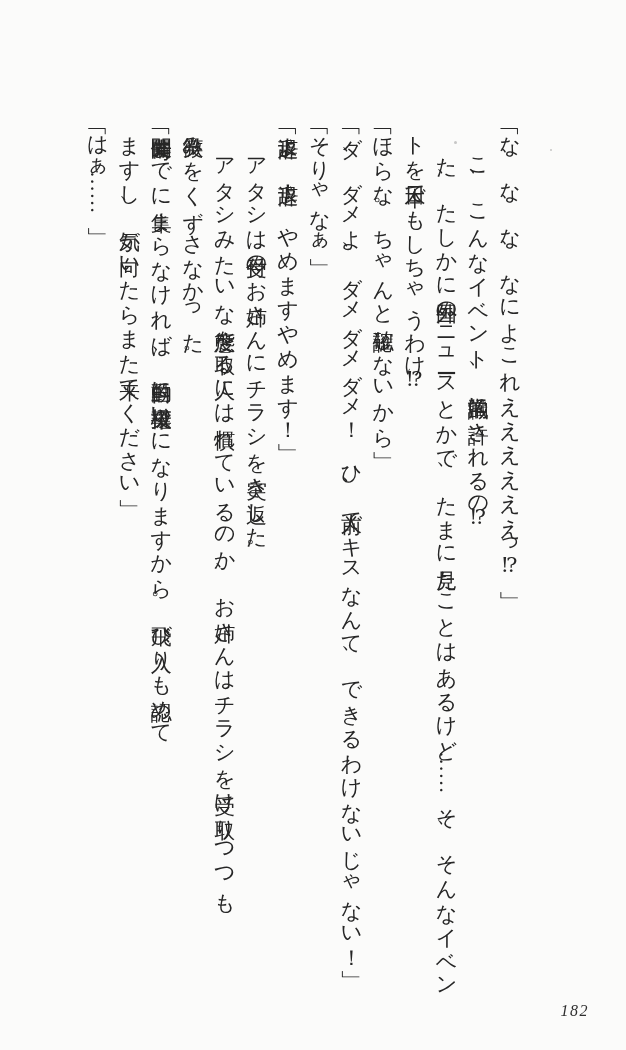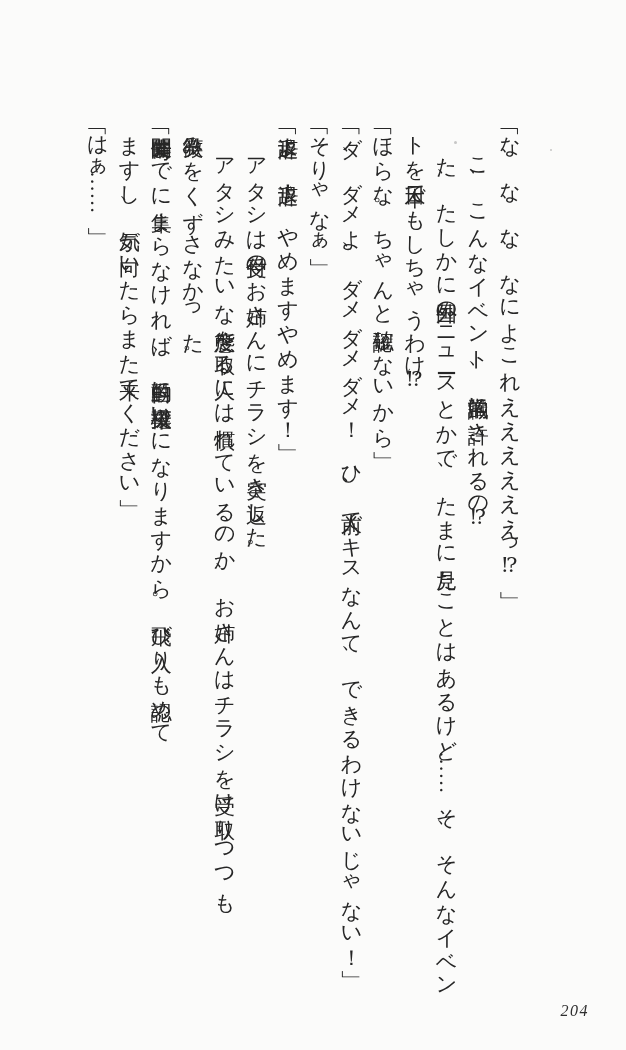--- a/index.html
+++ b/index.html
@@ -70,16 +70,16 @@
       <p>「ダ、ダメよ、ダメダメダメ！　ひ、人前でキスなんて、できるわけないじゃない！」</p>
       <p>「そりゃなぁ」</p>
       <p>「辞退よ、辞退！　やめますやめます！」</p>
       <p class="indent">アタシは受付のお姉さんにチラシを突き返した。</p>
       <p class="indent">アタシみたいな態度を取る人には慣れているのか、お姉さんはチラシを受け取りつつも</p>
       <p>微笑みをくずさなかった。</p>
       <p>「開催時間までに集まらなければ、自動的に棄権扱いになりますから。飛び入りも認めて</p>
       <p>ますし、気が向いたらまた来てください」</p>
       <p>「はぁ……」</p>
     </div>
-  <div class="page-number">204</div>
+  <div class="page-number">182</div>
   <div class="speck speck-1"></div>
   <div class="speck speck-2"></div>
 </div>
 
 </body></html>

